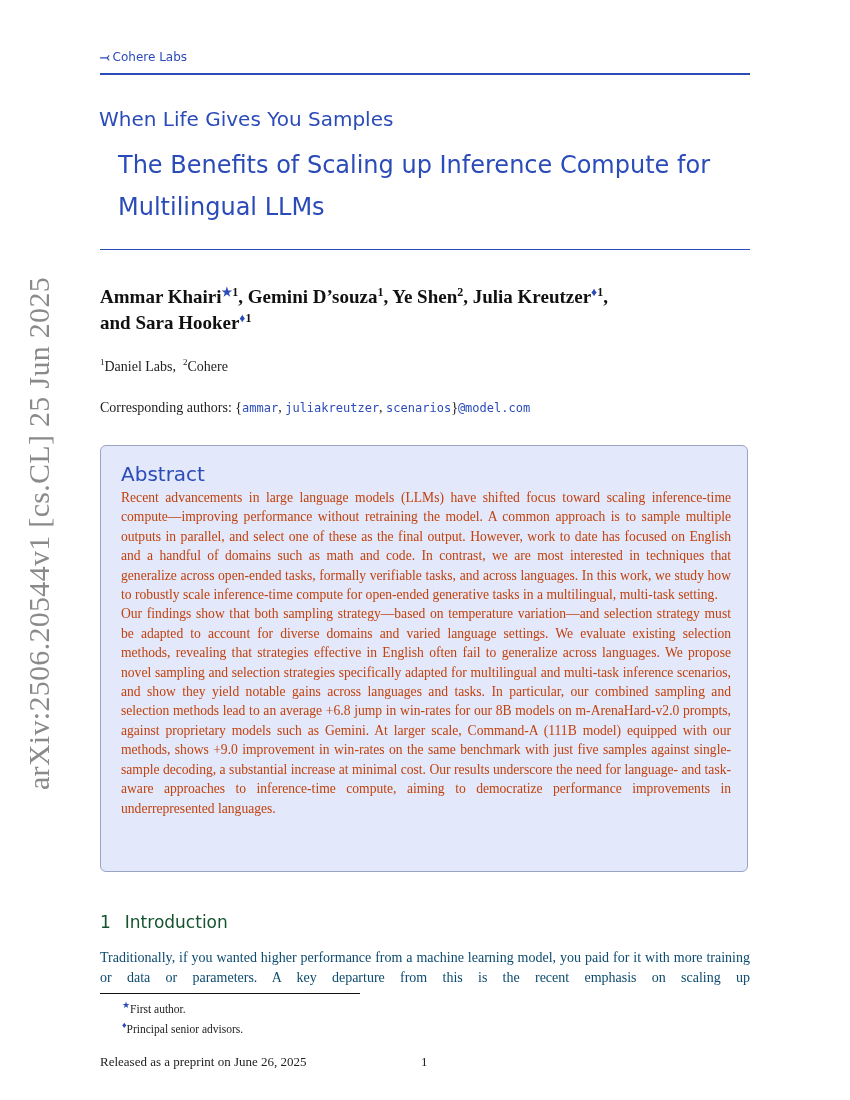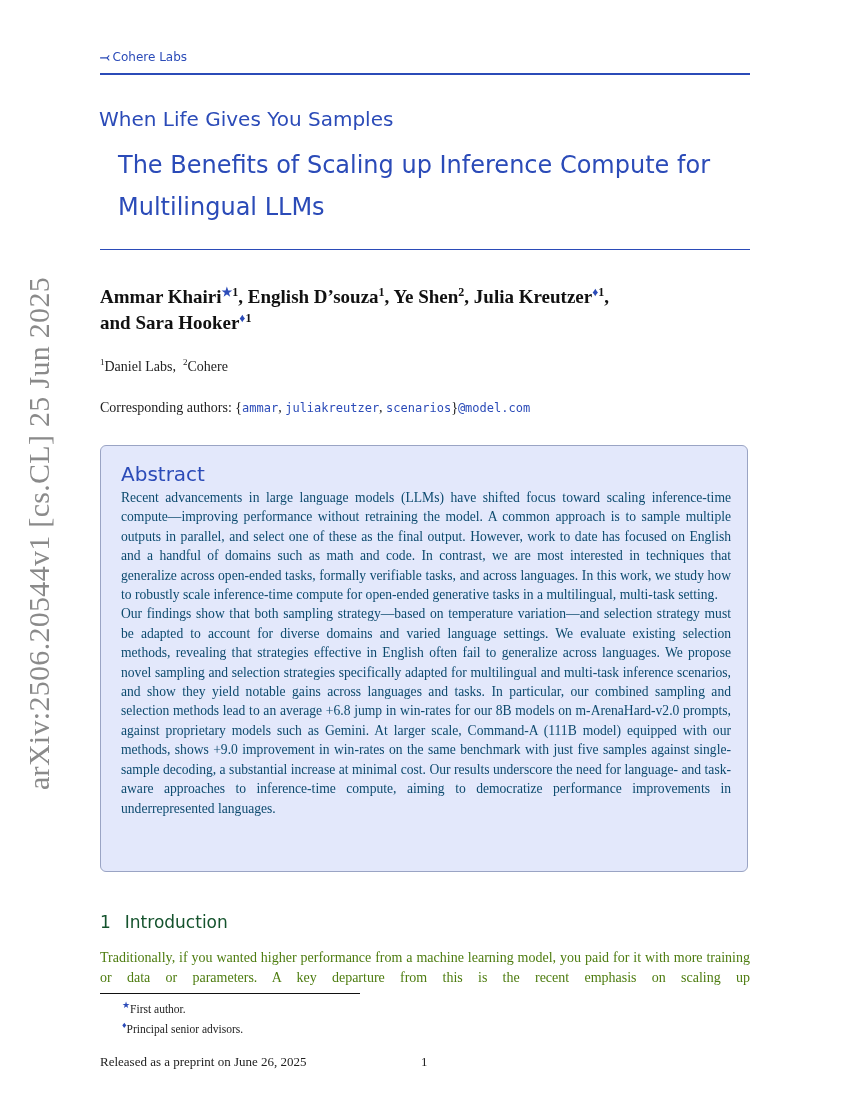--- a/index.html
+++ b/index.html
@@ -28,27 +28,27 @@
 
   #affil { position: absolute; left: 100px; top: 357px; font-family: "Liberation Serif", serif; font-size: 14px; color: #222; }
   #affil sup { font-size: 9px; }
   #corr { position: absolute; left: 100px; top: 400px; font-family: "Liberation Serif", serif; font-size: 14px; color: #222; }
   #corr .mono { font-size: 12px; color: #2b4bb8; }
 
   #abstract-box { position: absolute; left: 100px; top: 445px; width: 648px; height: 427px;
     background: #e3e8fb; border: 1px solid #9aa4c4; border-radius: 6px; box-sizing: border-box; }
   #abstract-title { position: absolute; left: 20px; top: 16px; font-size: 20px; color: #2b4bb8; }
   #abstract-body { position: absolute; left: 20px; top: 42px; width: 610px;
-    font-family: "Liberation Serif", serif; font-size: 13.6px; line-height: 19.4px; text-align: justify; color: #0c4a6e; }
+    font-family: "Liberation Serif", serif; font-size: 13.6px; line-height: 19.4px; text-align: justify; color: #c2410c; }
   #abstract-body p { margin: 0; }
 
   #intro-heading { position: absolute; left: 100px; top: 912px; font-size: 17px; color: #14532d; }
   #intro-heading .num { margin-right: 14px; }
   #intro-body { position: absolute; left: 100px; top: 948px; width: 650px;
-    font-family: "Liberation Serif", serif; font-size: 14px; line-height: 20px; text-align: justify; text-align-last: justify; color: #4d7c0f; }
+    font-family: "Liberation Serif", serif; font-size: 14px; line-height: 20px; text-align: justify; text-align-last: justify; color: #0c4a6e; }
 
   #fn-rule { position: absolute; left: 100px; top: 993px; width: 260px; height: 1px; background: #111; }
   #footnotes { position: absolute; left: 122px; top: 997px; font-family: Liberation Serif, serif; font-size: 11.5px; line-height: 16px; color: #222; }
   #footnotes .mk { color: #2b4bb8; font-size: 9px; vertical-align: super; }
 
   #footer-left { position: absolute; left: 100px; top: 1054px; font-family: "Liberation Serif", serif; font-size: 13px; color: #222; }
   #footer-page { position: absolute; left: 421px; top: 1054px; font-family: "Liberation Serif", serif; font-size: 13px; color: #222; }
 </style>
 </head>
 <body>
@@ -59,21 +59,21 @@
   <span class="mark">⤙</span><span>Cohere Labs</span>
 </div>
 <div id="brand-rule"></div>
 
 <div id="title" class="sans">When Life Gives You Samples</div>
 <div id="subtitle" class="sans">The Benefits of Scaling up Inference Compute for Multilingual LLMs</div>
 <div id="title-rule"></div>
 
 <div id="authors">
   <span><span>Ammar Khairi</span><sup><span class="mk">★</span><span>1</span></sup><span>, </span></span>
-  <span><span>English D’souza</span><sup><span>1</span></sup><span>, </span></span>
+  <span><span>Gemini D’souza</span><sup><span>1</span></sup><span>, </span></span>
   <span><span>Ye Shen</span><sup><span>2</span></sup><span>, </span></span>
   <span><span>Julia Kreutzer</span><sup><span class="mk">♦</span><span>1</span></sup><span>, </span></span><br>
   <span><span>and Sara Hooker</span><sup><span class="mk">♦</span><span>1</span></sup></span>
 </div>
 
 <div id="affil">
   <sup>1</sup><span>Daniel Labs,</span>&nbsp;&nbsp;<sup>2</sup><span>Cohere</span>
 </div>
 
 <div id="corr">

